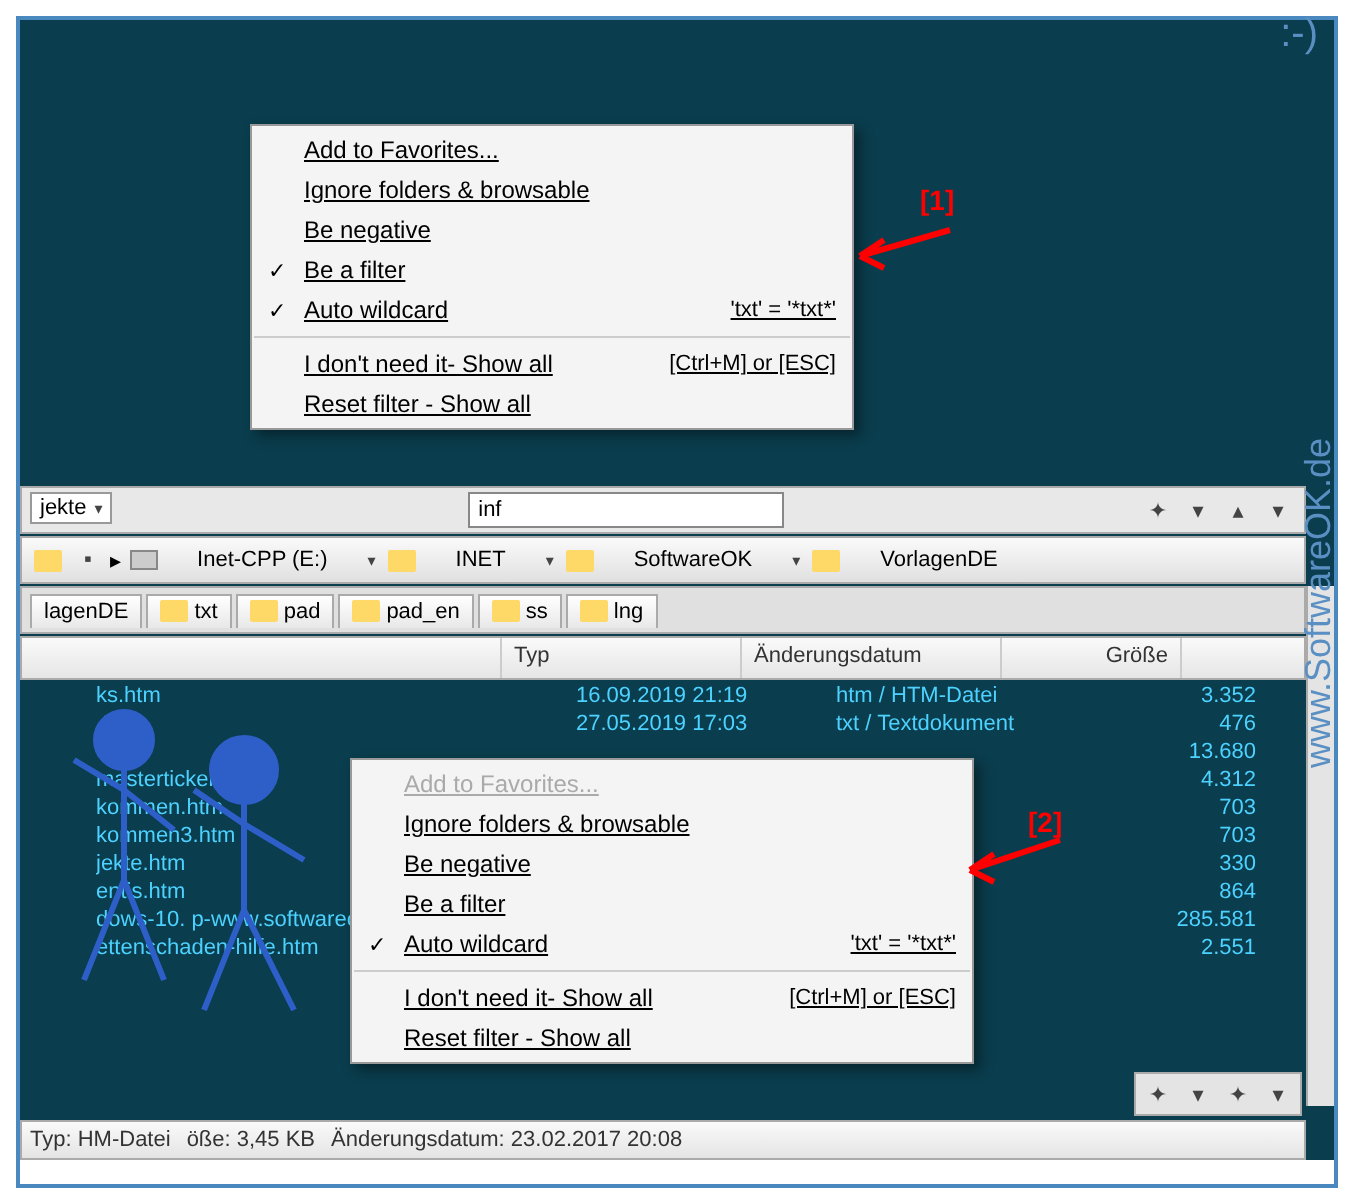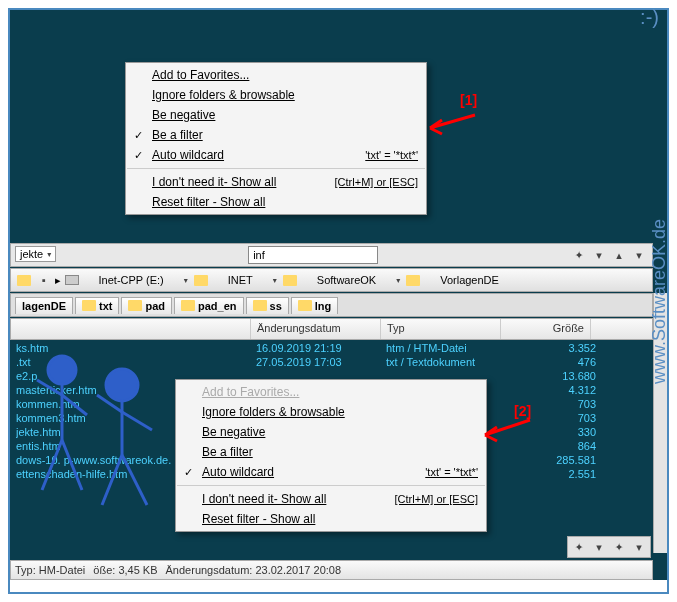--- a/index.html
+++ b/index.html
@@ -3,38 +3,38 @@
 <meta charset="utf-8">
 <style>
 * { margin: 0; padding: 0; box-sizing: border-box; font-family: Arial, sans-serif; }
 body { width: 677px; height: 602px; background: #fff; position: relative; overflow: hidden; }
 .outer-frame { position: absolute; top: 8px; left: 8px; width: 661px; height: 586px; border: 2px solid #4a89bf; background: #fff; }
 .dark-area { position: absolute; top: 0; left: 0; right: 0; height: 570px; background: #0a3d4d; }
 .toolbar { position: absolute; background: #e8e8e8; border: 1px solid #aaa; display: flex; align-items: flex-start; font-size: 11px; padding: 2px 4px; gap: 4px; }
 .toolbar1 { top: 233px; left: 0; right: 14px; height: 24px; }
 .dropdown { background: #fff; border: 1px solid #999; padding: 1px 4px; display: inline-flex; align-items: center; gap: 4px; font-size: 11px; }
 .dropdown .arrow { font-size: 8px; color: #444; }
-.search-input { background: #fff; border: 1px solid #888; padding: 2px 4px; font-size: 11px; width: 130px; margin-left: auto; }
+.search-input { background: #fff; border: 1px solid #888; padding: 2px 4px; font-size: 11px; width: 158px; margin-left: auto; }
 .icon-btn { width: 18px; height: 18px; display: inline-flex; align-items: center; justify-content: center; font-size: 11px; color: #444; cursor: pointer; }
 .breadcrumb-bar { position: absolute; top: 258px; left: 0; right: 14px; height: 24px; background: linear-gradient(#fafafa,#e0e0e0); border: 1px solid #aaa; display: flex; align-items: center; font-size: 11px; padding: 0 4px; gap: 2px; }
 .bc-item { display: inline-flex; align-items: center; gap: 20px; padding: 0 2px; }
 .bc-item .arrow { font-size: 8px; color: #444; }
 .folder-ico { width: 14px; height: 11px; background: #ffd968; border-radius: 1px; display: inline-block; }
 .drive-ico { width: 14px; height: 10px; background: #ccc; border: 1px solid #888; display: inline-block; }
-.tabs-bar { position: absolute; top: 283px; left: 0; right: 14px; height: 24px; background: #e0e0e0; border: 1px solid #aaa; display: flex; align-items: center; font-size: 11px; padding: 0 4px; font-weight: bold; }
+.tabs-bar { position: absolute; top: 283px; left: 0; right: 14px; height: 24px; background: #e0e0e0; border: 1px solid #aaa; display: flex; align-items: center; font-size: 11px; padding: 0 4px; }
 .tab { display: inline-flex; align-items: center; gap: 3px; background: linear-gradient(#fff,#e8e8e8); border: 1px solid #aaa; border-bottom: none; padding: 2px 6px; margin-right: 2px; }
 .header-row { position: absolute; top: 308px; left: 0; right: 14px; height: 22px; background: linear-gradient(#fafafa,#e6e6e6); border: 1px solid #aaa; display: flex; font-size: 11px; }
 .header-cell { border-right: 1px solid #ccc; padding: 3px 6px; color: #333; }
 .hc-name { width: 240px; }
 .hc-date { width: 130px; }
 .hc-type { width: 120px; }
 .hc-size { width: 90px; text-align: right; }
 .file-list { position: absolute; top: 331px; left: 0; right: 14px; bottom: 24px; font-size: 11px; color: #4dd2ff; }
 .file-row { display: flex; padding: 1px 6px; }
-.fc-name { width: 240px; overflow: hidden; white-space: nowrap; }
+.fc-name { width: 240px; overflow: hidden; white-space: nowrap; margin-left: 32px; }
 .fc-date { width: 130px; }
 .fc-type { width: 120px; }
 .fc-size { width: 90px; text-align: right; }
 .status-bar { position: absolute; bottom: 0; left: 0; right: 14px; height: 20px; background: linear-gradient(#fafafa,#e4e4e4); border: 1px solid #aaa; display: flex; align-items: center; font-size: 11px; padding: 0 4px; color: #333; gap: 8px; }
 .context-menu { position: absolute; background: #f4f4f4; border: 1px solid #999; box-shadow: 3px 3px 6px rgba(0,0,0,0.4); font-size: 12px; padding: 2px 0; z-index: 100; width: 302px; }
 .menu1 { top: 52px; left: 115px; }
 .menu2 { top: 369px; left: 165px; width: 312px; }
 .menu-item { display: flex; align-items: center; padding: 3px 8px 3px 26px; color: #000; cursor: default; position: relative; text-decoration: underline; }
 .menu-item.disabled { color: #aaa; }
 .menu-item .check { position: absolute; left: 8px; font-size: 11px; }
@@ -120,22 +120,22 @@
           <span>ss</span>
         </span>
   <span class="tab">
           <span class="folder-ico"></span>
           <span>lng</span>
         </span>
 </div>
 
 <div class="header-row">
   <div class="header-cell hc-name"></div>
+  <div class="header-cell hc-type">Typ</div>
   <div class="header-cell hc-date">Änderungsdatum</div>
-  <div class="header-cell hc-type">Typ</div>
   <div class="header-cell hc-size">Größe</div>
 </div>
 
 <div class="file-list" id="file-list">
         <div class="file-row">
           <div class="fc-name">ks.htm</div>
           <div class="fc-date">16.09.2019 21:19</div>
           <div class="fc-type">htm / HTM-Datei</div>
           <div class="fc-size">3.352</div>
         </div>

